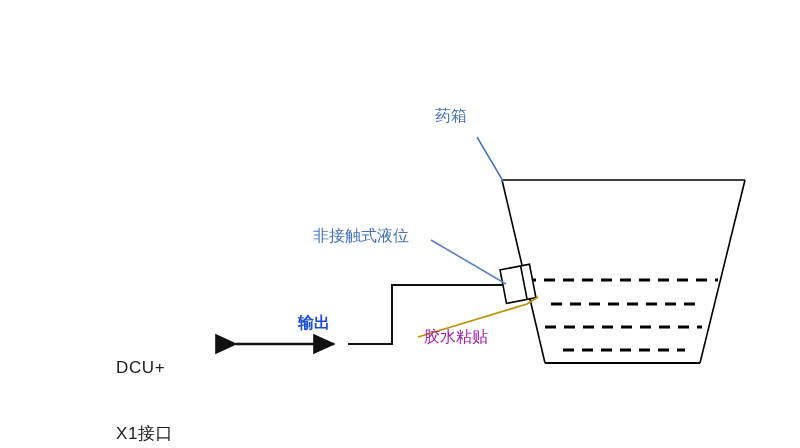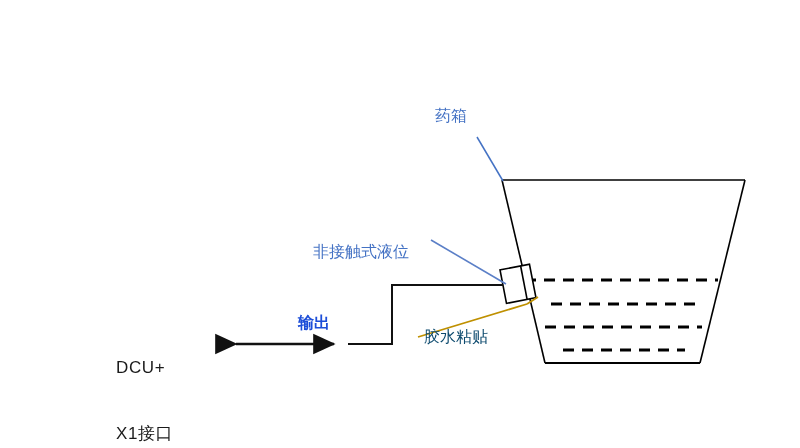--- a/index.html
+++ b/index.html
@@ -32,40 +32,40 @@
   .label {
     position: absolute;
     white-space: pre;
     line-height: 1.30;
   }
   .label-blue {
     color: #4472C4;
     font-size: 16px;
   }
   .label-gold {
-    color: #0c4a6e;
+    color: #a21caf;
     font-size: 16px;
   }
   .label-dark {
     color: #1d4ed8;
     font-size: 16px;
     font-weight: bold;
   }
   .label-plain {
     color: #1a1a1a;
     font-size: 17px;
     letter-spacing: 0.6px;
   }
   #label-tank {
     left: 435px;
     top: 106px;
   }
   #label-sensor {
     left: 313px;
-    top: 200px;
+    top: 184px;
     text-align: center;
   }
   #label-glue {
     left: 424px;
     top: 327px;
   }
   #label-output {
     left: 298px;
     top: 313px;
   }

